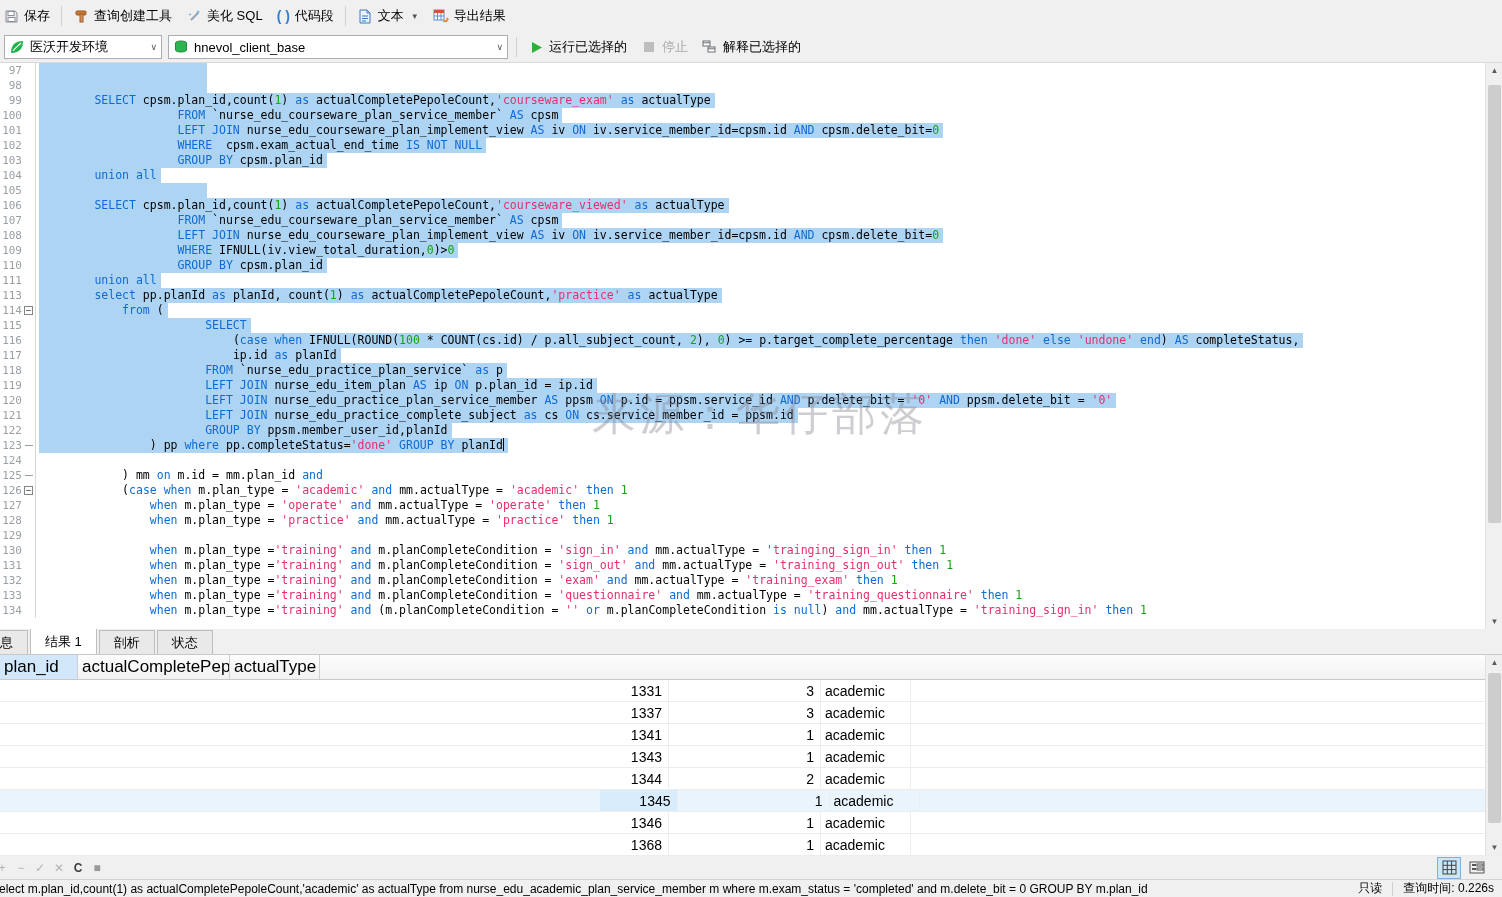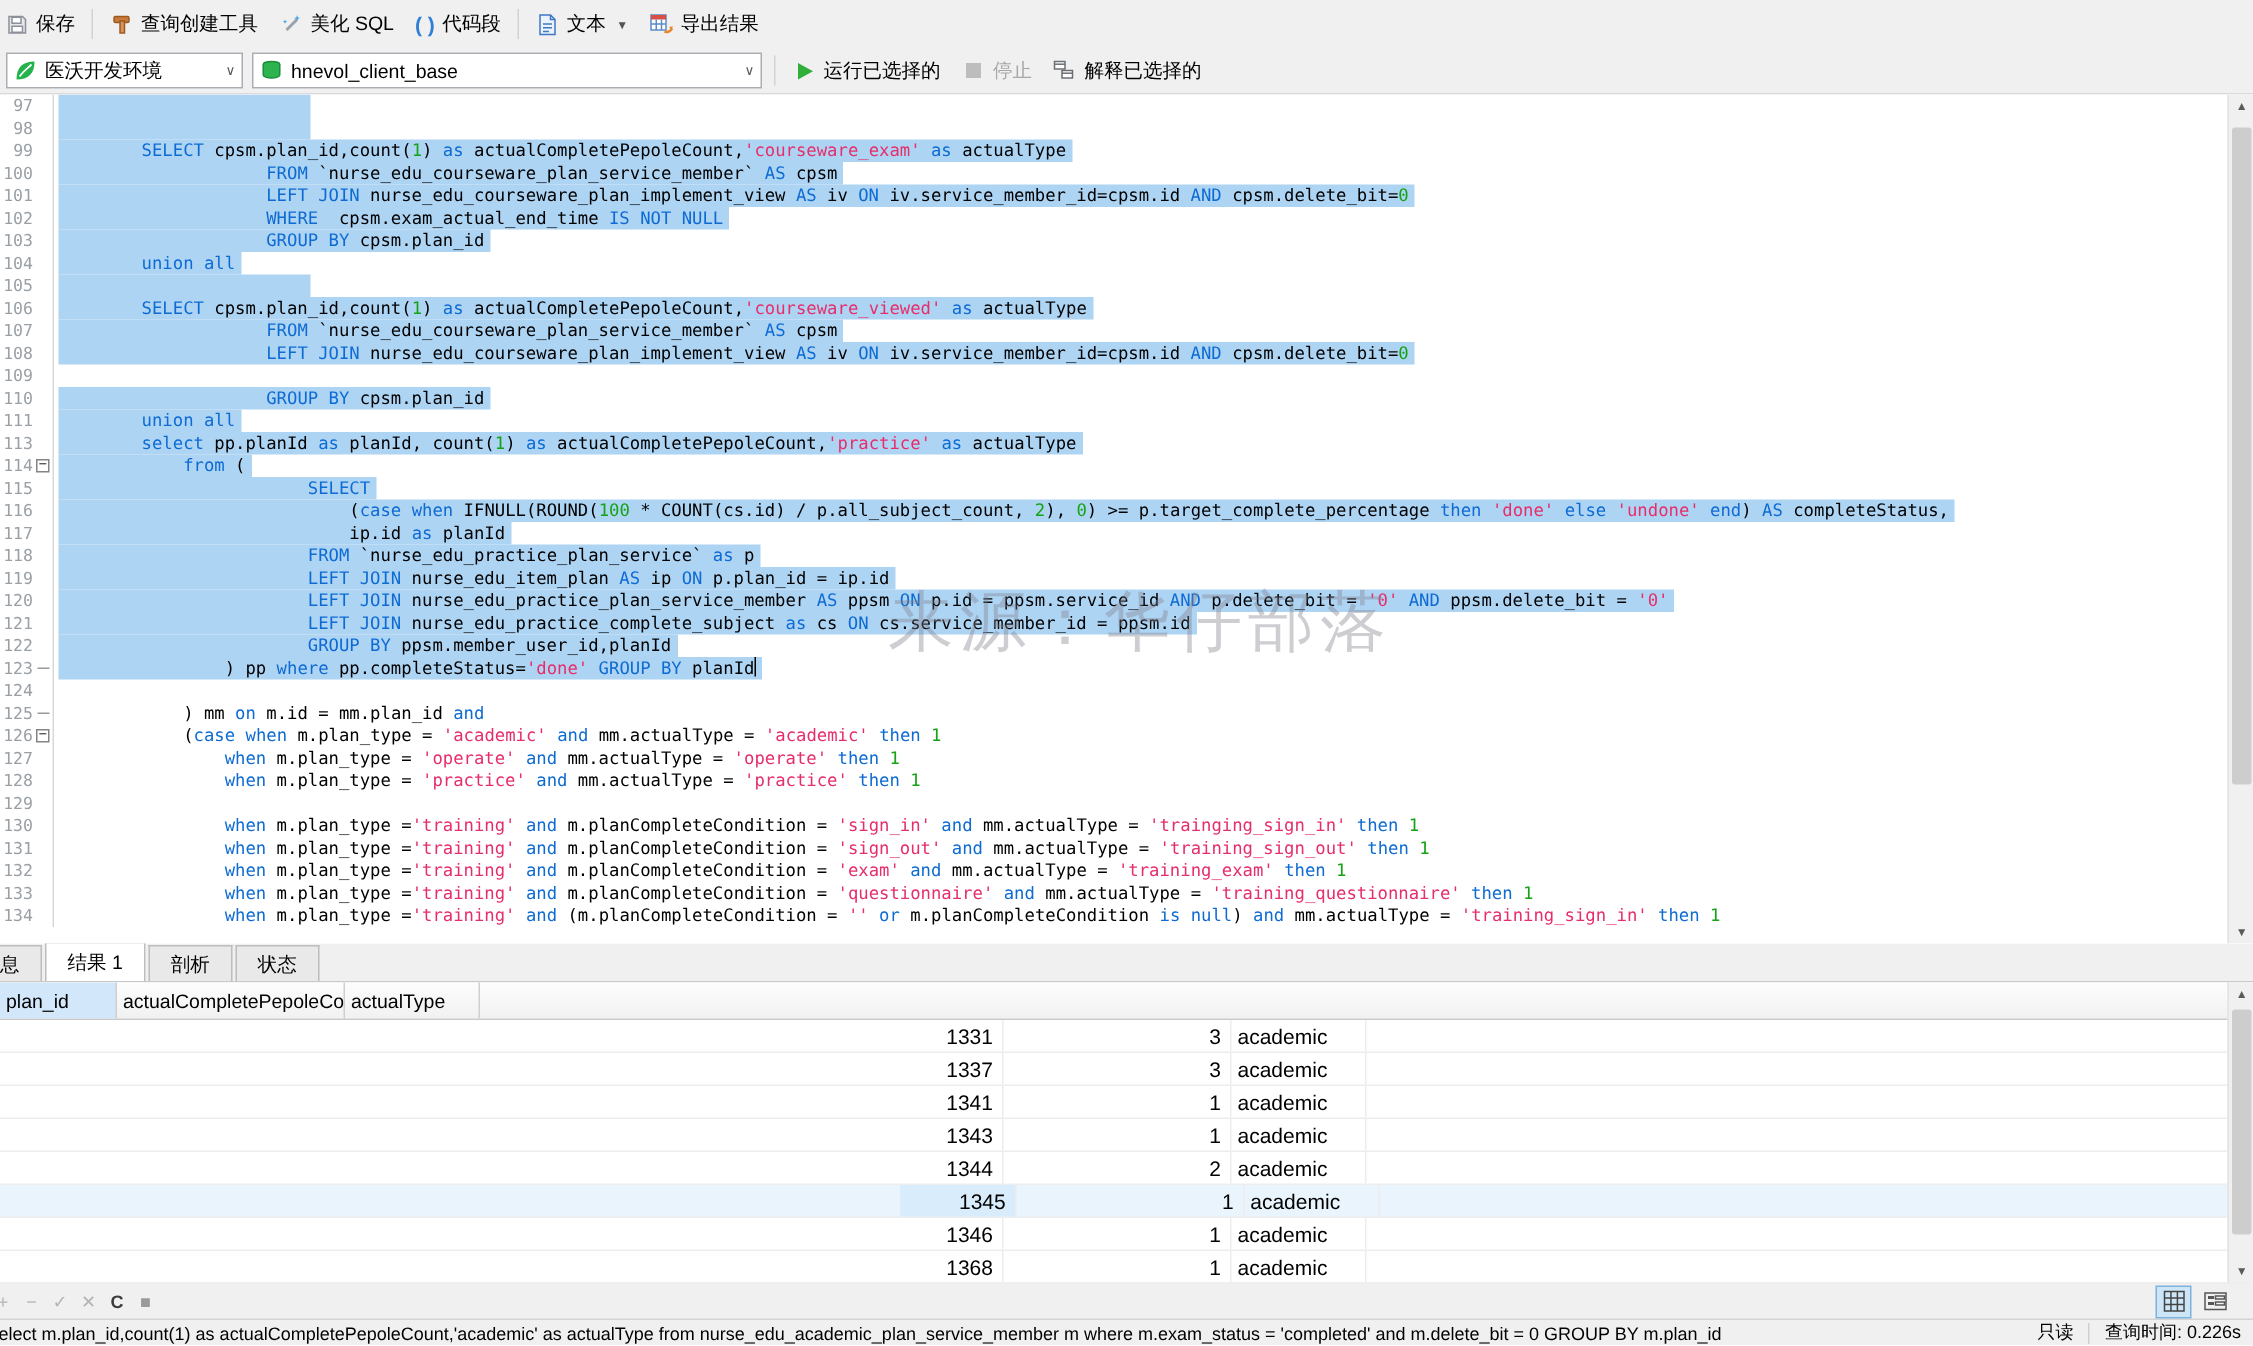--- a/index.html
+++ b/index.html
@@ -43,21 +43,21 @@
 
   
   .tabbar { height:26px; background:#f0f0f0; display:flex; align-items:flex-end; border-bottom:1px solid #c8c8c8; overflow:hidden; }
   .tab { height:24px; padding:0 14px; display:flex; align-items:center; background:#e9e9e9;
     border:1px solid #bdbdbd; border-bottom:none; margin-right:2px; font-size:13px; }
   .tab.active { background:#fff; height:26px; position:relative; z-index:2; }
 
   
   .grid { position:relative; height:200px; background:#fff; }
   .gridrowhead { display:flex; height:25px; background:linear-gradient(#fdfdfd,#f1f1f1); border-bottom:1px solid #c9c9c9; }
-  .hcell { border-right:1px solid #cfcfcf; padding:0 4px; display:flex; align-items:center; overflow:hidden; white-space:nowrap; font-size:13px; }
+  .hcell { border-right:1px solid #cfcfcf; padding:0 4px; display:flex; align-items:center; overflow:hidden; white-space:nowrap; font-size:17px; }
   .hcell.c1 { width:78px; background:#d2e7f9; }
   .hcell.c2 { width:152px; }
   .hcell.c3 { width:90px; }
   .grow { display:flex; height:22px; border-bottom:1px solid #ededed; font-size:14px;justify-content:center; }
   .gcell { border-right:1px solid #ededed; padding:0 6px; display:flex; align-items:center; white-space:nowrap; }
   .gcell.c1 { width:78px; justify-content:flex-end; }
   .gcell.c2 { width:152px; justify-content:flex-end; }
   .gcell.c3 { width:90px; justify-content:flex-start; padding-left:4px; }
   .grow.hl { background:#e9f4fd;padding-left:17px; }
   .grow.hl .gcell.c1 { background:#d9ecfb; }
@@ -204,21 +204,21 @@
       <div class="cl"><span class="ln">99</span><span class="fm"></span><span class="seg sel">        <span class="tok k">SELECT</span><span class="tok p"> cpsm.plan_id,count(</span><span class="tok n">1</span><span class="tok p">) </span><span class="tok k">as</span><span class="tok p"> actualCompletePepoleCount,</span><span class="tok s">'courseware_exam'</span><span class="tok p"> </span><span class="tok k">as</span><span class="tok p"> actualType</span></span></div>
       <div class="cl"><span class="ln">100</span><span class="fm"></span><span class="seg sel">                    <span class="tok k">FROM</span><span class="tok p"> `nurse_edu_courseware_plan_service_member` </span><span class="tok k">AS</span><span class="tok p"> cpsm</span></span></div>
       <div class="cl"><span class="ln">101</span><span class="fm"></span><span class="seg sel">                    <span class="tok k">LEFT JOIN</span><span class="tok p"> nurse_edu_courseware_plan_implement_view </span><span class="tok k">AS</span><span class="tok p"> iv </span><span class="tok k">ON</span><span class="tok p"> iv.service_member_id=cpsm.id </span><span class="tok k">AND</span><span class="tok p"> cpsm.delete_bit=</span><span class="tok n">0</span></span></div>
       <div class="cl"><span class="ln">102</span><span class="fm"></span><span class="seg sel">                    <span class="tok k">WHERE</span><span class="tok p">  cpsm.exam_actual_end_time </span><span class="tok k">IS NOT NULL</span></span></div>
       <div class="cl"><span class="ln">103</span><span class="fm"></span><span class="seg sel">                    <span class="tok k">GROUP BY</span><span class="tok p"> cpsm.plan_id</span></span></div>
       <div class="cl"><span class="ln">104</span><span class="fm"></span><span class="seg sel">        <span class="tok k">union all</span></span></div>
       <div class="cl"><span class="ln">105</span><span class="fm"></span><span class="seg sel" style="min-width: 168px;"></span></div>
       <div class="cl"><span class="ln">106</span><span class="fm"></span><span class="seg sel">        <span class="tok k">SELECT</span><span class="tok p"> cpsm.plan_id,count(</span><span class="tok n">1</span><span class="tok p">) </span><span class="tok k">as</span><span class="tok p"> actualCompletePepoleCount,</span><span class="tok s">'courseware_viewed'</span><span class="tok p"> </span><span class="tok k">as</span><span class="tok p"> actualType</span></span></div>
       <div class="cl"><span class="ln">107</span><span class="fm"></span><span class="seg sel">                    <span class="tok k">FROM</span><span class="tok p"> `nurse_edu_courseware_plan_service_member` </span><span class="tok k">AS</span><span class="tok p"> cpsm</span></span></div>
       <div class="cl"><span class="ln">108</span><span class="fm"></span><span class="seg sel">                    <span class="tok k">LEFT JOIN</span><span class="tok p"> nurse_edu_courseware_plan_implement_view </span><span class="tok k">AS</span><span class="tok p"> iv </span><span class="tok k">ON</span><span class="tok p"> iv.service_member_id=cpsm.id </span><span class="tok k">AND</span><span class="tok p"> cpsm.delete_bit=</span><span class="tok n">0</span></span></div>
-      <div class="cl"><span class="ln">109</span><span class="fm"></span></div>
+      <div class="cl"><span class="ln">109</span><span class="fm"></span><span class="seg sel">                    <span class="tok k">WHERE</span><span class="tok p"> IFNULL(iv.view_total_duration,</span><span class="tok n">0</span><span class="tok p">)&gt;</span><span class="tok n">0</span></span></div>
       <div class="cl"><span class="ln">110</span><span class="fm"></span><span class="seg sel">                    <span class="tok k">GROUP BY</span><span class="tok p"> cpsm.plan_id</span></span></div>
       <div class="cl"><span class="ln">111</span><span class="fm"></span><span class="seg sel">        <span class="tok k">union all</span></span></div>
       <div class="cl"><span class="ln">113</span><span class="fm"></span><span class="seg sel">        <span class="tok k">select</span><span class="tok p"> pp.planId </span><span class="tok k">as</span><span class="tok p"> planId, count(</span><span class="tok n">1</span><span class="tok p">) </span><span class="tok k">as</span><span class="tok p"> actualCompletePepoleCount,</span><span class="tok s">'practice'</span><span class="tok p"> </span><span class="tok k">as</span><span class="tok p"> actualType</span></span></div>
       <div class="cl"><span class="ln">114</span><span class="fm"><span class="fbox">−</span></span><span class="seg sel">            <span class="tok k">from</span><span class="tok p"> (</span></span></div>
       <div class="cl"><span class="ln">115</span><span class="fm"></span><span class="seg sel">                        <span class="tok k">SELECT</span></span></div>
       <div class="cl"><span class="ln">116</span><span class="fm"></span><span class="seg sel">                            <span class="tok p">(</span><span class="tok k">case</span><span class="tok p"> </span><span class="tok k">when</span><span class="tok p"> IFNULL(ROUND(</span><span class="tok n">100</span><span class="tok p"> * COUNT(cs.id) / p.all_subject_count, </span><span class="tok n">2</span><span class="tok p">), </span><span class="tok n">0</span><span class="tok p">) &gt;= p.target_complete_percentage </span><span class="tok k">then</span><span class="tok p"> </span><span class="tok s">'done'</span><span class="tok p"> </span><span class="tok k">else</span><span class="tok p"> </span><span class="tok s">'undone'</span><span class="tok p"> </span><span class="tok k">end</span><span class="tok p">) </span><span class="tok k">AS</span><span class="tok p"> completeStatus,</span></span></div>
       <div class="cl"><span class="ln">117</span><span class="fm"></span><span class="seg sel">                            <span class="tok p">ip.id </span><span class="tok k">as</span><span class="tok p"> planId</span></span></div>
       <div class="cl"><span class="ln">118</span><span class="fm"></span><span class="seg sel">                        <span class="tok k">FROM</span><span class="tok p"> `nurse_edu_practice_plan_service` </span><span class="tok k">as</span><span class="tok p"> p</span></span></div>
       <div class="cl"><span class="ln">119</span><span class="fm"></span><span class="seg sel">                        <span class="tok k">LEFT JOIN</span><span class="tok p"> nurse_edu_item_plan </span><span class="tok k">AS</span><span class="tok p"> ip </span><span class="tok k">ON</span><span class="tok p"> p.plan_id = ip.id</span></span></div>
       <div class="cl"><span class="ln">120</span><span class="fm"></span><span class="seg sel">                        <span class="tok k">LEFT JOIN</span><span class="tok p"> nurse_edu_practice_plan_service_member </span><span class="tok k">AS</span><span class="tok p"> ppsm </span><span class="tok k">ON</span><span class="tok p"> p.id = ppsm.service_id </span><span class="tok k">AND</span><span class="tok p"> p.delete_bit = </span><span class="tok s">'0'</span><span class="tok p"> </span><span class="tok k">AND</span><span class="tok p"> ppsm.delete_bit = </span><span class="tok s">'0'</span></span></div>

